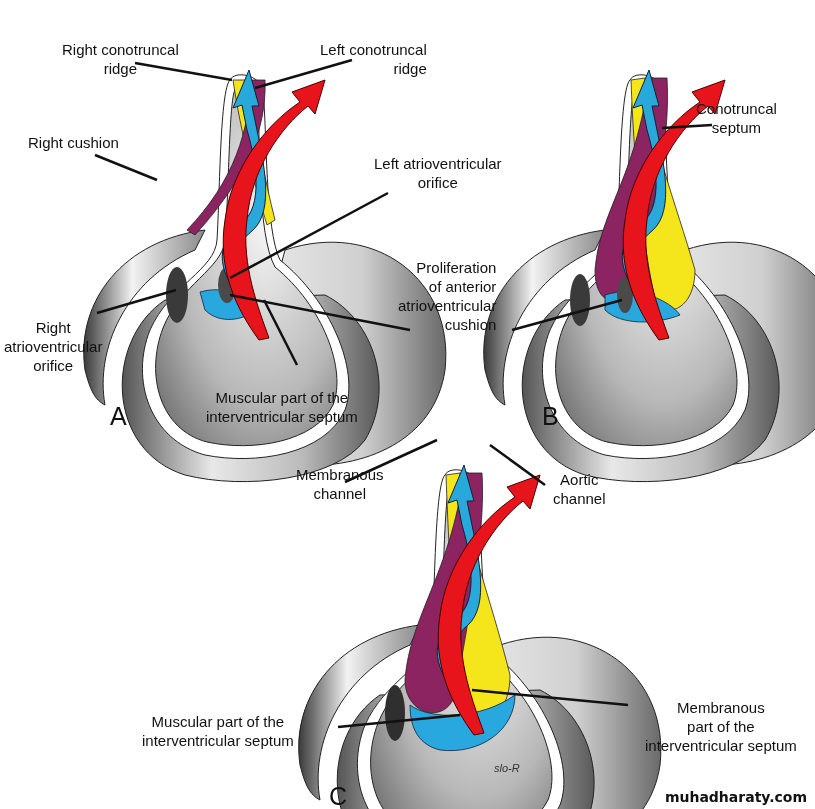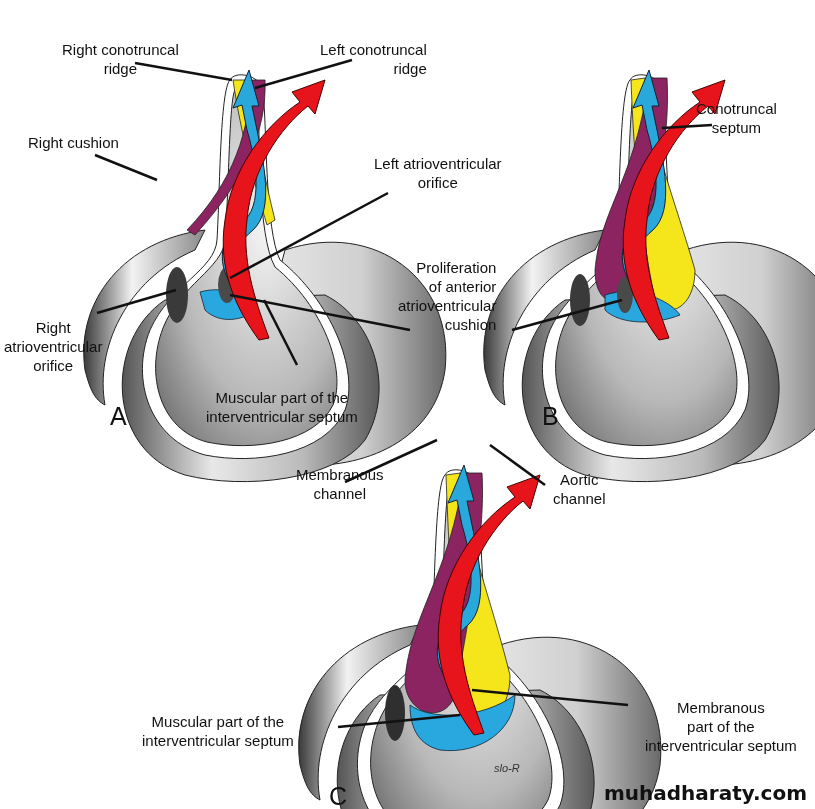--- a/index.html
+++ b/index.html
@@ -1,20 +1,20 @@
 <!DOCTYPE html>
 <html><head>
 <meta charset="utf-8">
 <style>
   html, body { margin:0; padding:0; background:#ffffff; }
   body { width:815px; height:809px; position:relative; overflow:hidden; font-family:"Liberation Sans", sans-serif; }
   svg.main { position:absolute; left:0; top:0; }
   .lbl { position:absolute; font-size:15px; color:#111; text-align:center; line-height:19px; white-space:pre; }
   .panel-letter { position:absolute; font-size:25px; color:#111; font-family:"Liberation Sans", sans-serif; }
-  .wm { position:absolute; right:8px; bottom:4px; font-family:"DejaVu Sans", sans-serif; font-weight:bold; font-size:20px; color:#111; }
+  .wm { position:absolute; right:8px; bottom:4px; font-family:"DejaVu Sans", sans-serif; font-weight:bold; font-size:14px; color:#111; }
   .sig { position:absolute; font-family:Liberation Sans, sans-serif; font-style:italic; font-size:11px; color:#333; }
 </style>
 </head>
 <body>
 
 <svg class="main" width="815" height="809" viewBox="0 0 815 809">
   <defs>
     <linearGradient id="gAtr" x1="0" y1="0" x2="1" y2="0">
       <stop offset="0" stop-color="#3a3a3a"></stop>
       <stop offset="0.4" stop-color="#f2f2f2"></stop>

